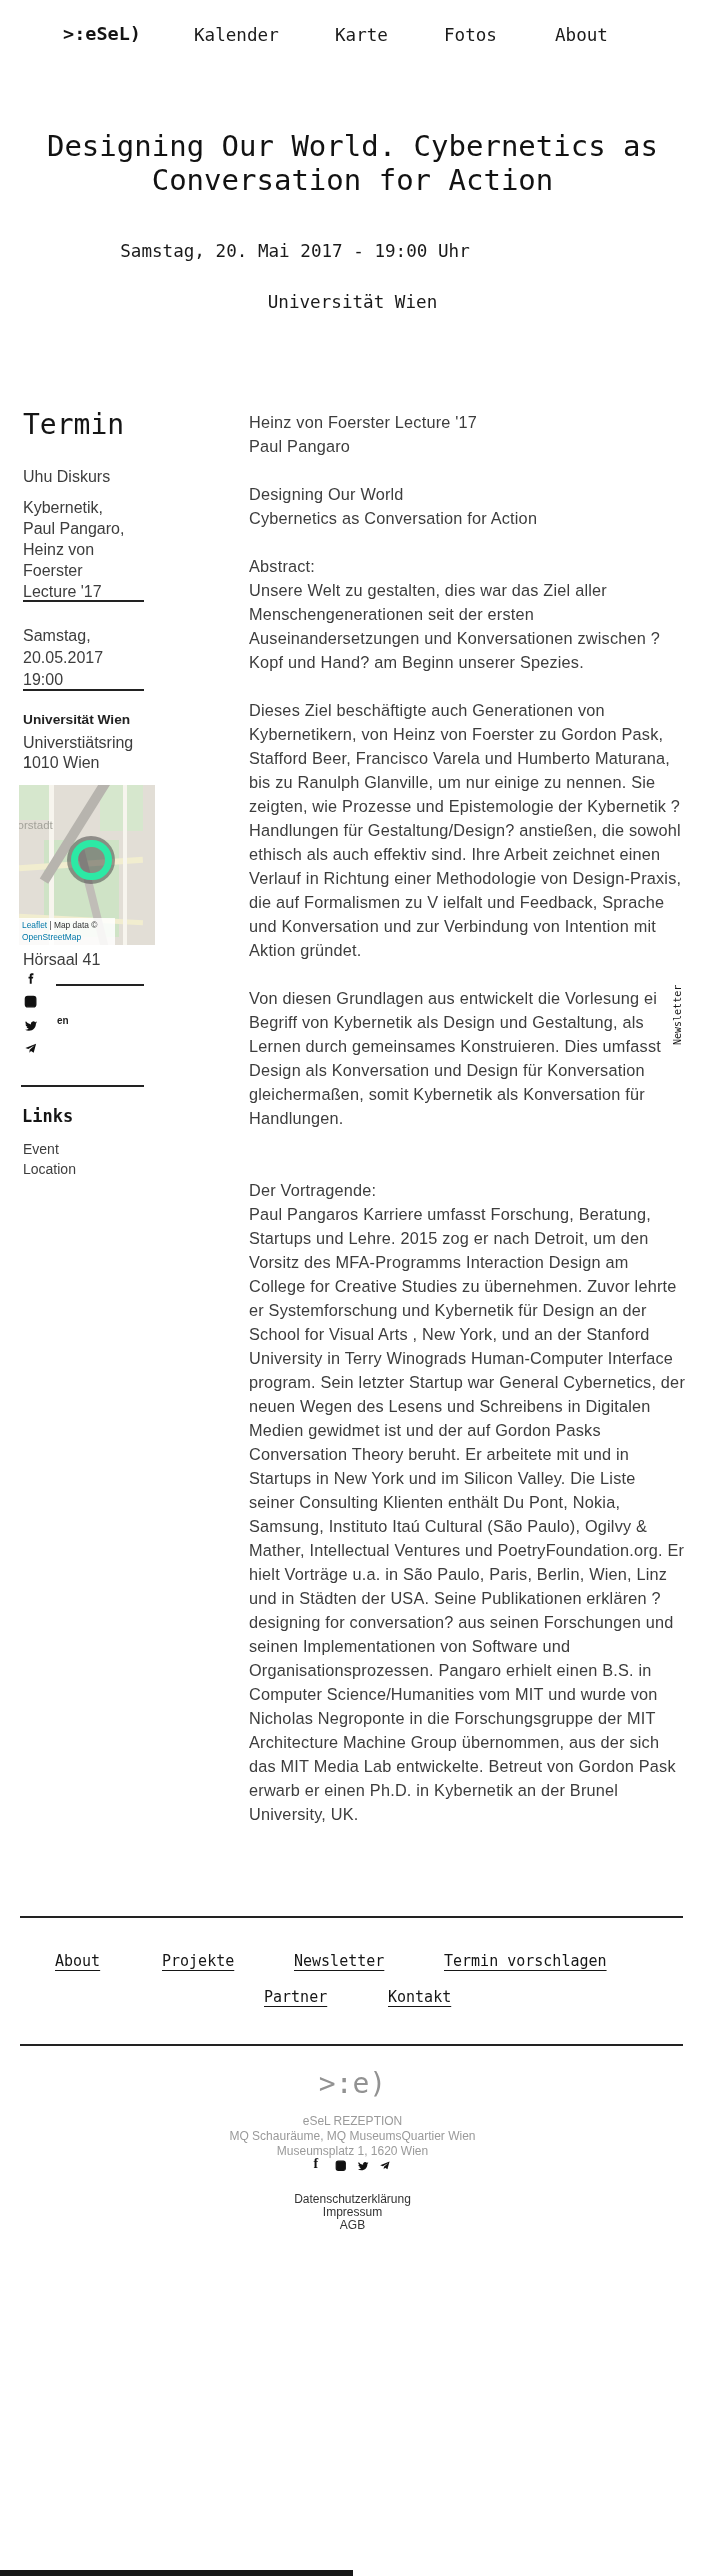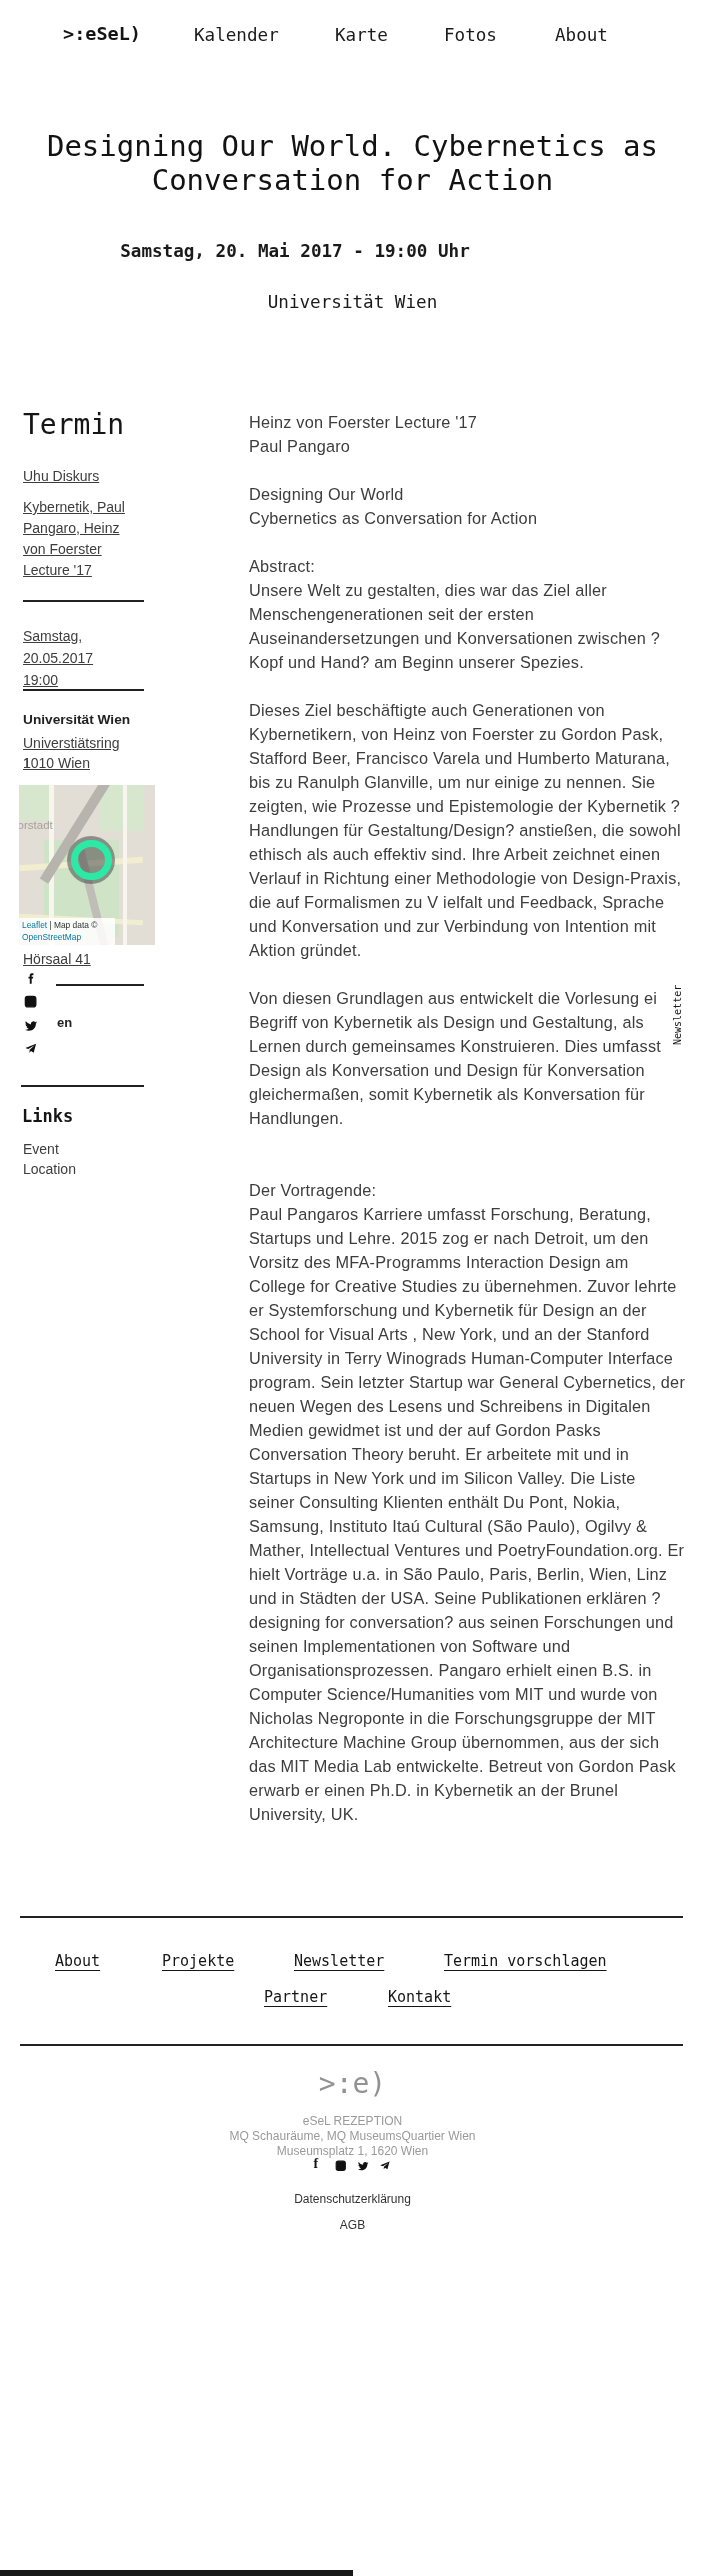--- a/index.html
+++ b/index.html
@@ -7,26 +7,26 @@
         font-family:"Liberation Sans",sans-serif;color:#3d3d3d;}
   .mono{font-family:"DejaVu Sans Mono",monospace;}
   .abs{position:absolute;}
 
   
   .logo{left:63px;top:23px;font-size:18.5px;font-weight:bold;color:#141414;}
   .navitem{top:25px;font-size:17.6px;color:#1b1b1b;cursor:pointer;}
 
   
   .title{left:35px;top:129px;width:635px;text-align:center;font-size:29px;line-height:34px;color:#121212;}
-  .datetime{left:0;top:241px;width:590px;text-align:center;font-size:17.6px;color:#1a1a1a;font-weight:bold;}
+  .datetime{left:0;top:241px;width:590px;text-align:center;font-size:17.6px;color:#1a1a1a;}
   .venue{left:0;top:292px;width:705px;text-align:center;font-size:17.6px;color:#1a1a1a;}
 
   
   .termin{left:23px;top:406px;font-size:28px;line-height:37px;color:#151515;}
-  .side-sm{left:23px;width:108px;font-size:14px;line-height:21px;color:#3d3d3d;text-decoration:underline;}
+  .side-sm{left:23px;width:108px;font-size:16px;line-height:21px;color:#3d3d3d;}
   .divider{height:1.8px;background:#222;}
   .side-venue-name{left:23px;top:712px;font-size:13.7px;font-weight:bold;color:#222;}
   .map{left:19.4px;top:785px;width:124px;height:160px;background:#e2ded6;overflow:hidden;cursor:pointer;padding-left:12px;}
   .m-patch{position:absolute;}
   .p1{left:25px;top:55px;width:75px;height:97px;background:#cfe3c6;}
   .p2{left:81px;top:0;width:43px;height:46px;background:#d6e7cd;}
   .p3{left:0;top:0;width:30px;height:35px;background:#d6e7cd;}
   .road-y1{left:0;top:76px;width:124px;height:6.2px;background:#f1edcf;transform:rotate(-4deg);}
   .road-y2{left:0;top:132px;width:124px;height:5.3px;background:#f1edcf;transform:rotate(3deg);}
   .road-w1{left:30px;top:0;width:4.4px;height:160px;background:#f7f5ee;}
@@ -35,21 +35,21 @@
   .road-g2{left:72px;top:62px;width:8px;height:123px;background:#c0bdb7;transform:rotate(-14deg);}
   .map-label{position:absolute;left:-1.8px;top:34px;font-size:11.5px;color:#a3a29a;}
   .marker-outer{position:absolute;left:48px;top:51px;width:48px;height:48px;border-radius:50%;
     background:rgba(75,75,75,.55);display:flex;align-items:center;justify-content:center;}
   .marker-ring{width:26.4px;height:26.4px;border:7px solid #2ce9a5;border-radius:50%;box-sizing:content-box;}
   .map-attrib{position:absolute;left:0;bottom:0;width:90px;background:rgba(255,255,255,.85);
     font-size:8.4px;line-height:11.5px;padding:1.8px 2.6px;color:#333;}
   .blue{color:#0078a8;cursor:pointer;}
   .sicon{left:24px;width:14px;height:14px;}
   .sicon svg{width:13.2px;height:13.2px;fill:#111;}
-  .lang{left:57px;top:1015px;font-size:13px;font-weight:bold;color:#222;cursor:pointer;}
+  .lang{left:57px;top:1015px;font-size:10px;font-weight:bold;color:#222;cursor:pointer;}
   .links-h{left:22px;top:1106px;font-size:17px;font-weight:bold;color:#151515;}
   .side-link{left:23px;font-size:14px;color:#3d3d3d;cursor:pointer;text-align:right;}
 
   
   .article{left:249px;top:410px;width:436px;font-size:16.3px;line-height:24px;
     letter-spacing:0.2px;color:#3d3d3d;}
   .article p{margin:0 0 24px 0;white-space:pre-line;}
   .article p.big-gap{margin-bottom:48px;}
 
   
@@ -193,17 +193,18 @@
         </svg>
     </div>
     <div class="ic">
       <svg viewBox="0 0 24 24">
           <path d="M22 3 2.5 11l5.3 1.8L19.5 6l-9.2 8.3-.5 5.2 3-3.3 4.8 3.3z"></path>
         </svg>
     </div>
   </div>
 
   <div class="abs fcenter fblack" style="top:2192px">Datenschutzerklärung</div>
+  <div class="abs fcenter fblack" style="top:2205px">Impressum</div>
   <div class="abs fcenter fblack" style="top:2218px">AGB</div>
 
   <div class="abs bottom-bar"></div>
 </div>
 
 
 </body></html>

